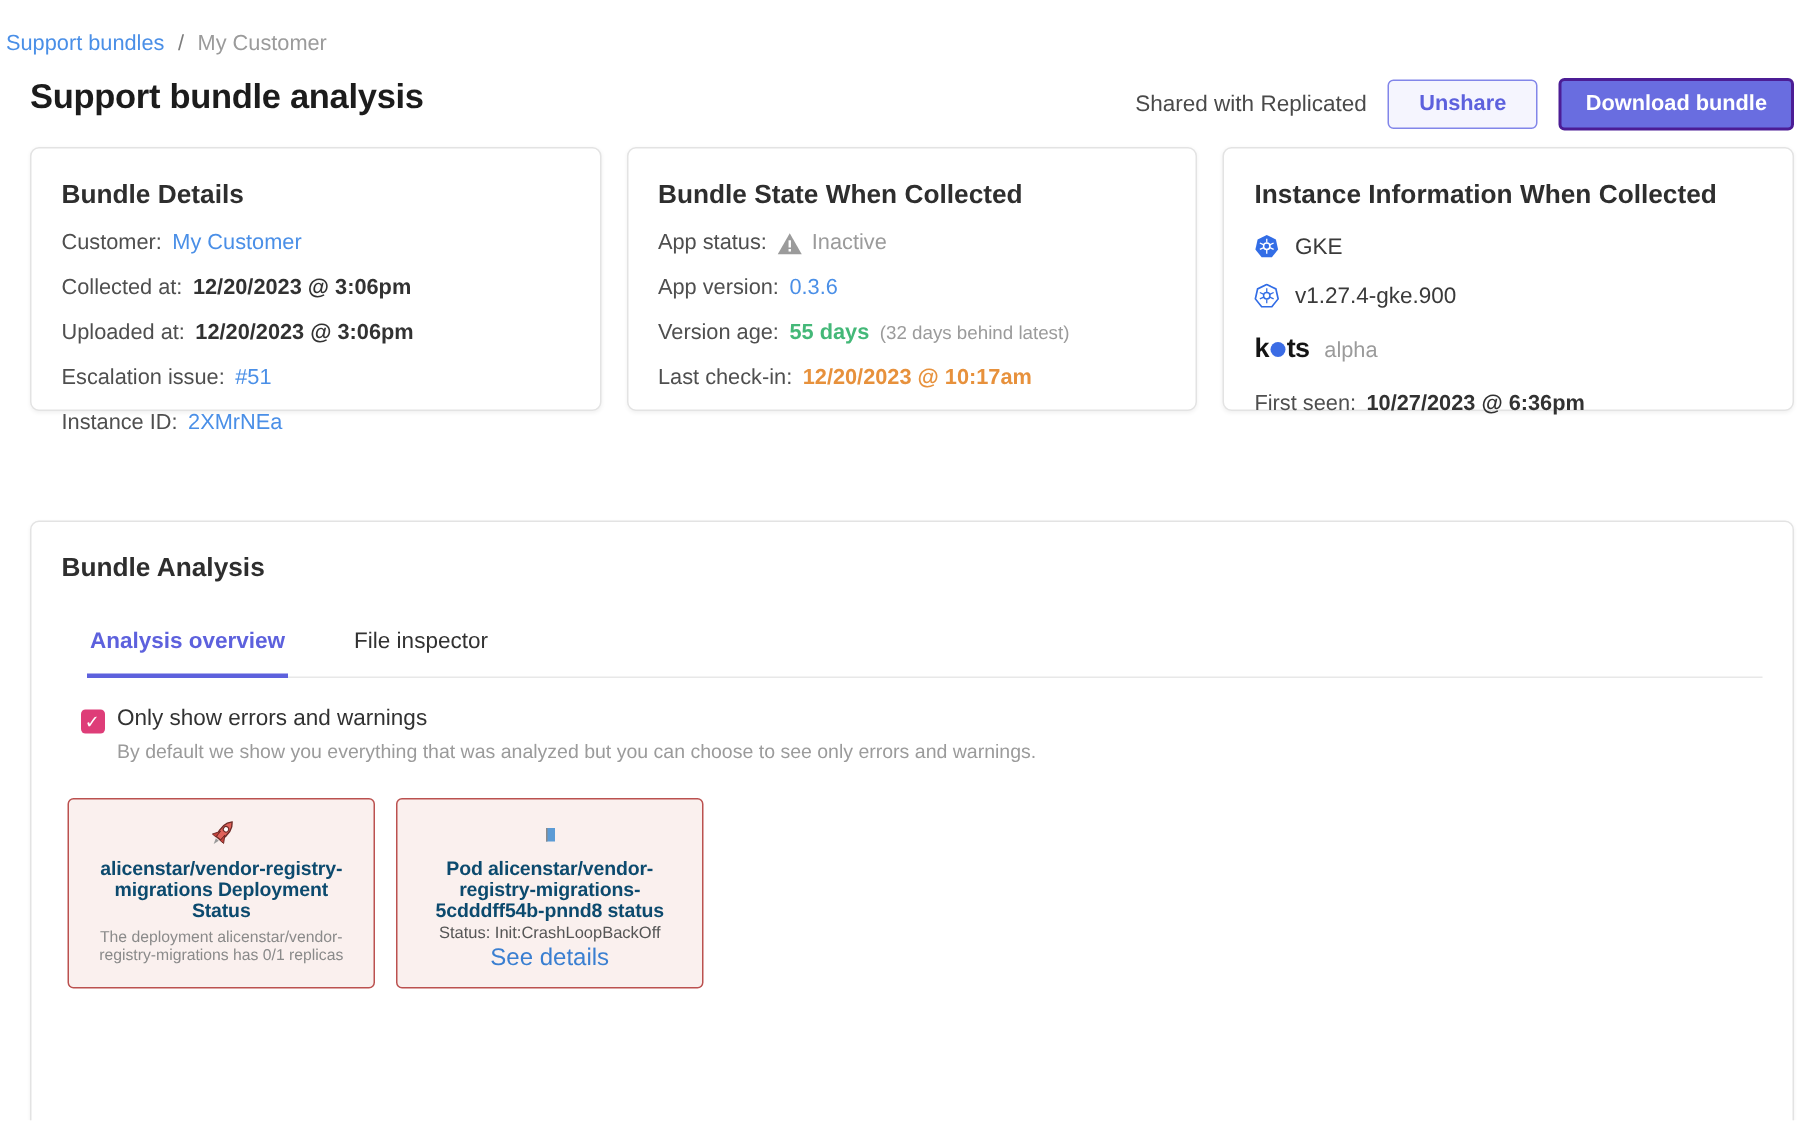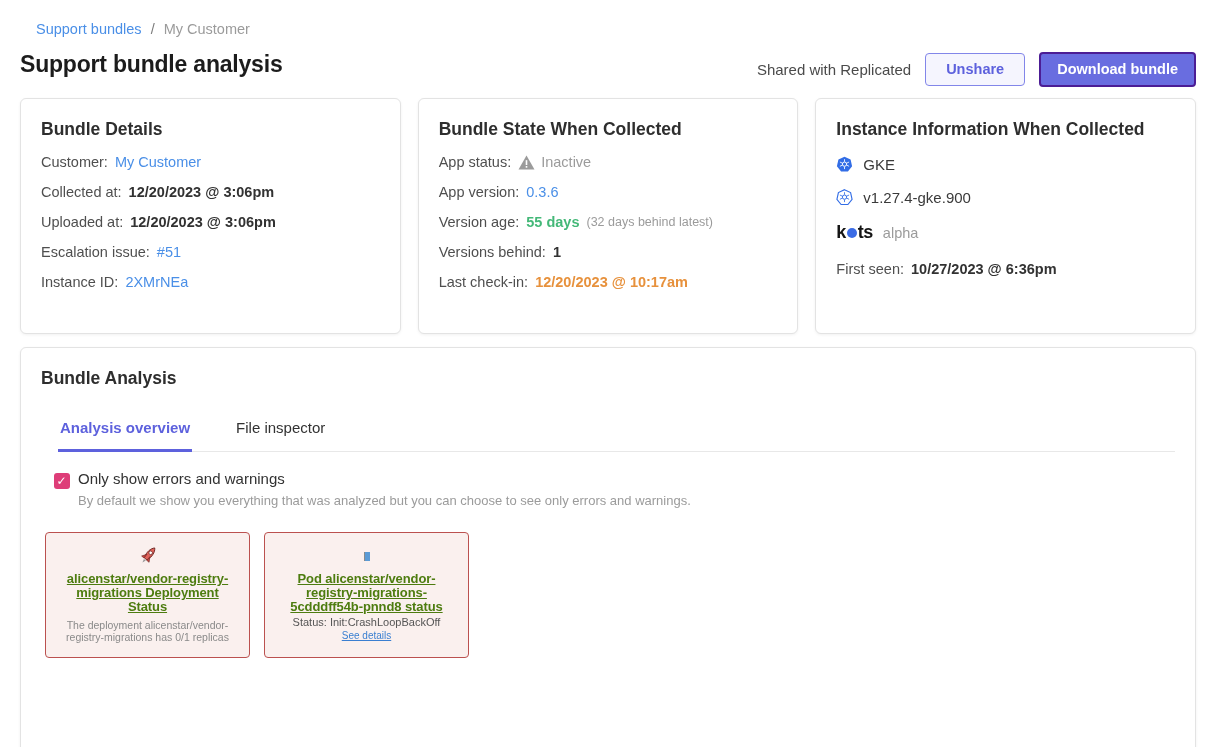--- a/index.html
+++ b/index.html
@@ -1,35 +1,35 @@
 <!DOCTYPE html>
 <html><head>
 <meta charset="utf-8">
 <style>
   * { margin:0; padding:0; box-sizing:border-box; }
   html,body { background:#fff; }
   body { font-family:"Liberation Sans","DejaVu Sans",sans-serif; color:#323232; }
   .page { position:relative; width:1212px; height:747px; background:#ffffff; overflow:hidden; }
 
   
-  .breadcrumb { position:absolute; top:21px; left:36px; font-size:14.5px; color:#9b9b9b; }
+  .breadcrumb { position:absolute; top:21px; left:4px; font-size:14.5px; color:#9b9b9b; }
   .breadcrumb a { color:#4a8fe7; text-decoration:none; cursor:pointer; }
   .breadcrumb .sep { margin:0 5px; color:#7d7d7d; }
 
   
   .page-title { position:absolute; top:51px; left:20px; font-size:23px; font-weight:700; color:#1c1c1c; letter-spacing:-0.2px; }
   .header-actions { position:absolute; top:52px; right:16px; display:flex; align-items:center; gap:14px; }
   .shared-text { font-size:15px; color:#4a4a4a; }
   .btn { font-family:inherit; font-size:14.5px; font-weight:700; border-radius:4px; padding:7px 16px; cursor:pointer; line-height:1.2; }
   .btn-outline { background:#f5f5fe; border:1px solid #8286e9; color:#5d61dd; padding:7px 20px; }
   .btn-primary { background:#696de0; border:2px solid #4c1d95; color:#ffffff; }
 
   
   .cards-row { position:absolute; top:98px; left:20px; right:16px; display:grid; grid-template-columns:repeat(3,1fr); gap:17px; }
-  .card { background:#fff; border:1px solid #e3e3e3; border-radius:6px; box-shadow:0 1px 3px rgba(0,0,0,.06); height:236px; padding:20px; }
+  .card { background:#fff; border:1px solid #e3e3e3; border-radius:6px; box-shadow:0 1px 3px rgba(0,0,0,.06); height:176px; padding:20px; }
   .card h2 { font-size:17.5px; font-weight:600; color:#2e2e2e; margin-bottom:4px; }
   .row { margin-top:14px; font-size:14.5px; color:#4f4f4f; display:flex; align-items:center; gap:7px; white-space:nowrap; }
   .row .val-bold { color:#323232; font-weight:700; }
   .row a { color:#4a8fe7; text-decoration:none; cursor:pointer; }
   .row .muted { color:#9b9b9b; }
   .row .note { font-size:12.5px; color:#9b9b9b; }
   .row .green { color:#44b878; font-weight:700; }
   .row .orange { color:#e7913c; font-weight:700; }
   .icon-gap { display:inline-flex; align-items:center; gap:6px; }
   .k8s-row { margin-top:16px; font-size:15px; color:#3a3a3a; display:flex; align-items:center; gap:10px; }
@@ -46,24 +46,24 @@
   .tab.active { color:#5d61dd; font-weight:700; border-bottom:3px solid #5d61dd; margin-bottom:-1px; }
   .filter-row { margin:18px 0 0 13px; display:flex; align-items:flex-start; gap:8px; }
   .checkbox { width:16px; height:16px; border-radius:3px; background:#de3d78; margin-top:3px; position:relative; cursor:pointer; flex:0 0 auto; }
   .checkbox::after { content:"✓"; position:absolute; left:2.5px; top:0.5px; color:#fff; font-size:12px; font-weight:700; }
   .filter-label { font-size:15px; color:#323232; }
   .filter-desc { margin-top:6px; font-size:13px; color:#9b9b9b; }
   .issues-row { margin:24px 0 0 4px; display:flex; gap:14px; }
   .issue-card { width:205px; min-height:126px; background:#faf0ee; border:1px solid #bb514f; border-radius:4px; padding:11px 8px 10px; text-align:center; display:flex; flex-direction:column; align-items:center; }
   .issue-icon { height:24px; display:flex; align-items:center; justify-content:center; margin-bottom:4px; }
   .broken-glyph { width:6px; height:9px; background:#5b9bd5; border-left:1px solid #8a8a8a; display:inline-block; }
-  .issue-title { font-size:13px; font-weight:700; color:#4d7c0f; line-height:1.08; max-width:170px; letter-spacing:-0.1px;text-decoration:underline; }
+  .issue-title { font-size:13px; font-weight:700; color:#0c4a6e; line-height:1.08; max-width:170px; letter-spacing:-0.1px; }
   .issue-msg { margin-top:5px; font-size:10.5px; color:#8a8a8a; line-height:1.15; max-width:185px; }
   .issue-status { margin-top:2px; font-size:11px; color:#555; }
-  .issue-link { margin-top:2px; font-size:10px; color:#3a7fd1; text-decoration:underline; cursor:pointer; }
+  .issue-link { margin-top:2px; font-size:16px; color:#3a7fd1; cursor:pointer; }
 </style>
 </head>
 <body>
 
 <div class="page">
 
   <div class="breadcrumb">
     <a>Support bundles</a>
     <span class="sep">/</span>
     <span class="current">My Customer</span>
@@ -119,24 +119,20 @@
         </span>
       </div>
       <div class="row">
         <span>App version:</span>
         <a>0.3.6</a>
       </div>
       <div class="row">
         <span>Version age:</span>
         <span class="green">55 days</span>
         <span class="note">(32 days behind latest)</span>
-      </div>
-      <div class="row">
-        <span>Versions behind:</span>
-        <span class="val-bold">1</span>
       </div>
       <div class="row">
         <span>Last check-in:</span>
         <span class="orange">12/20/2023 @ 10:17am</span>
       </div>
     </div>
 
     <div class="card">
       <h2>Instance Information When Collected</h2>
       <div class="k8s-row">

